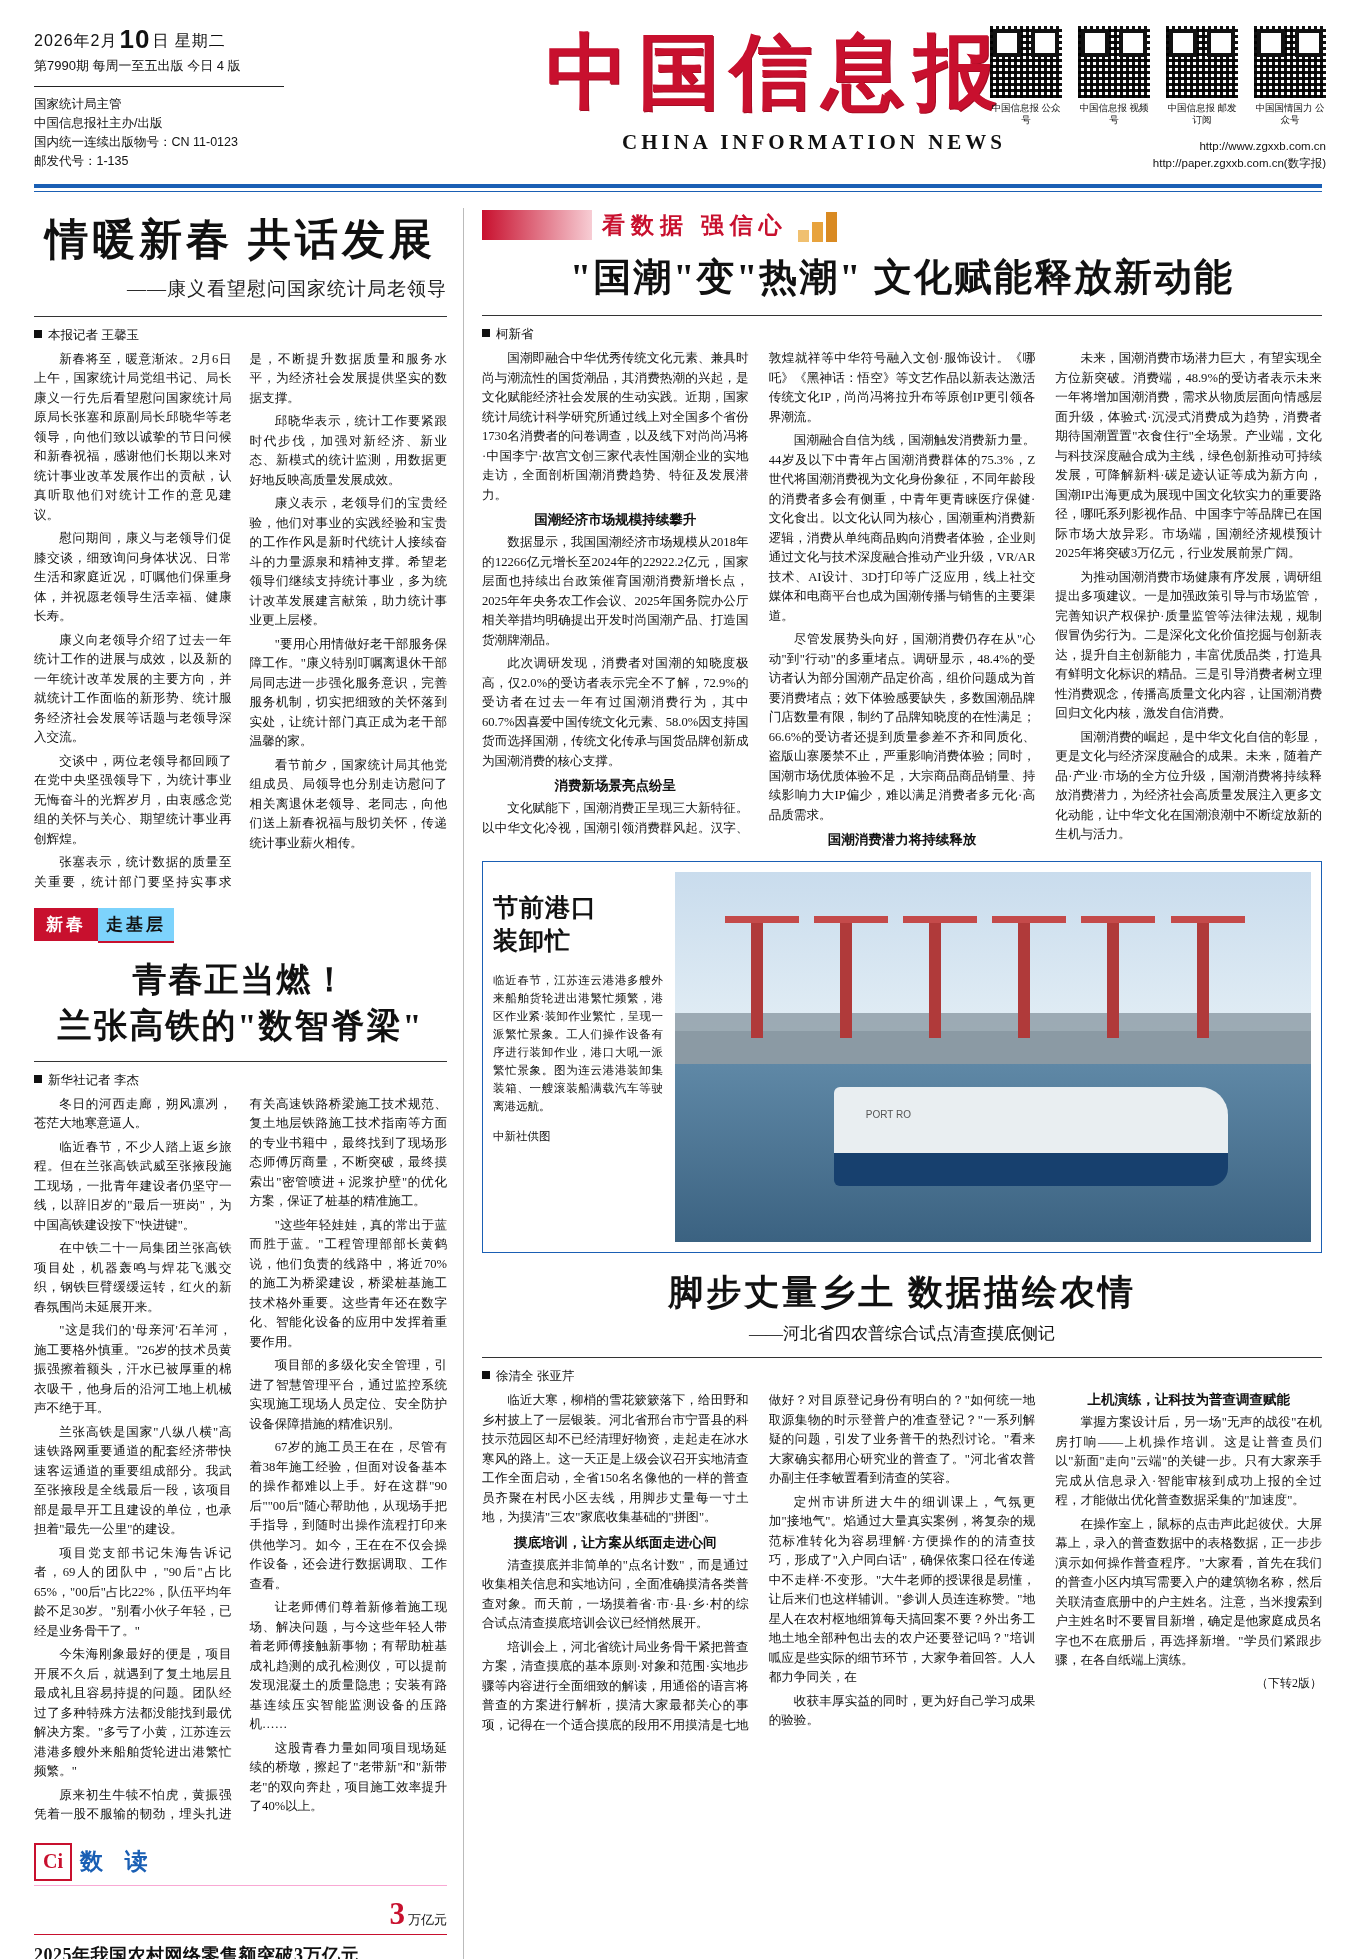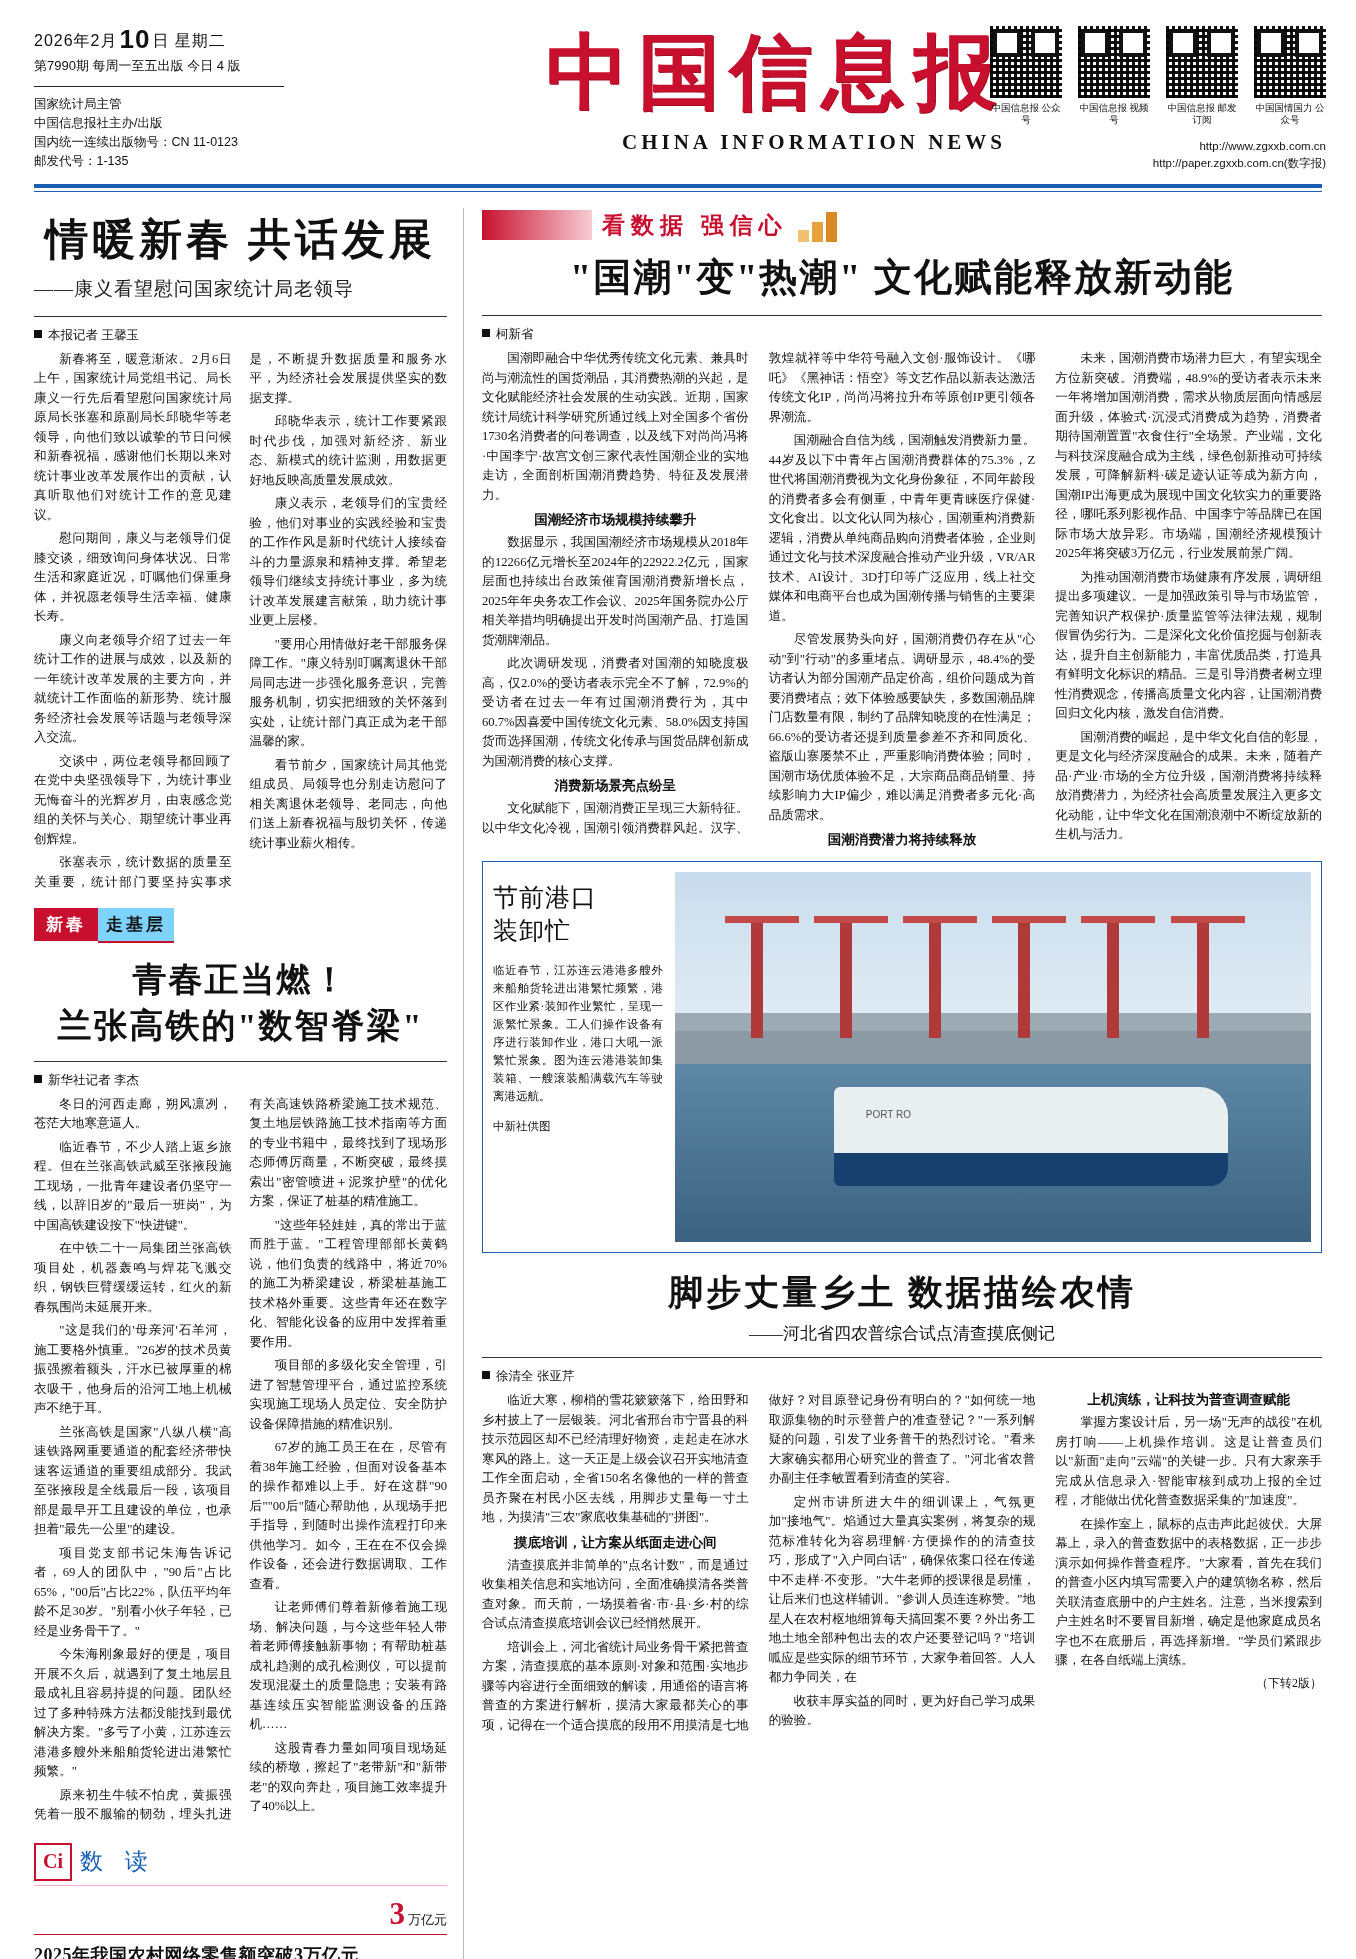--- a/index.html
+++ b/index.html
@@ -45,59 +45,59 @@
 
   .rule-thick{border-top:4px solid #1a5fb4;margin:6px 34px 0 34px;}
   .rule-thin{border-top:1px solid #1a5fb4;margin:3px 34px 0 34px;}
 
   
   .body-wrap{display:flex;padding:16px 34px 0 34px;box-sizing:border-box;gap:0;}
   .col-left{width:430px;flex:0 0 430px;padding-right:16px;box-sizing:border-box;border-right:1px solid #bbb;}
   .col-right{flex:1;padding-left:18px;box-sizing:border-box;}
 
   .headline1{font-size:43px;font-weight:bold;letter-spacing:4px;text-align:center;line-height:1.2;margin:6px 0 10px;}
-  .subhead1{font-size:19px;text-align:left;color:#222;letter-spacing:1px;margin-bottom:14px;}
+  .subhead1{font-size:19px;text-align:right;color:#222;letter-spacing:1px;margin-bottom:14px;}
   .byline{font-family:"Liberation Sans","DejaVu Sans",sans-serif;font-size:12.5px;margin:8px 0 6px 0;}
   .byline .sq{display:inline-block;width:8px;height:8px;background:#111;margin-right:6px;vertical-align:1px;}
 
   .twocol{column-count:2;column-gap:18px;column-rule:0;}
   .txt{font-size:12.6px;line-height:19.5px;text-align:justify;text-indent:2em;margin:0 0 4px 0;color:#111;}
 
   .hr-dark{border-top:1px solid #333;margin:12px 0 10px;}
 
   .badge-row{margin:16px 0 6px 0;}
   .badge{display:inline-block;background:#c8102e;color:#fff;font-weight:bold;font-size:17px;padding:5px 12px;letter-spacing:3px;}
   .badge2{display:inline-block;background:#7dd3fc;color:#111;font-weight:bold;font-size:17px;padding:5px 8px;letter-spacing:3px;border-bottom:2px solid #c8102e;}
 
   .headline2{font-size:34px;font-weight:bold;text-align:center;line-height:1.35;letter-spacing:2px;margin:14px 0 6px;}
 
   
   .shudu-head{display:flex;align-items:center;gap:8px;border-bottom:1px solid #f9a8d4;padding-bottom:4px;margin:18px 0 4px;}
   .shudu-logo{width:34px;height:34px;border:2px solid #c8102e;color:#c8102e;font-weight:bold;font-size:20px;
     display:flex;align-items:center;justify-content:center;font-family:"Liberation Serif",serif;}
-  .shudu-title{font-size:23px;font-weight:normal;letter-spacing:8px;color:#1a5fb4;}
+  .shudu-title{font-size:23px;font-weight:bold;letter-spacing:8px;color:#1a5fb4;}
   .num-line{text-align:right;border-bottom:1px solid #c8102e;padding-bottom:2px;margin-top:10px;}
   .num-line .n{color:#c8102e;font-size:31px;font-weight:bold;}
   .num-line .u{font-size:13px;color:#111;margin-left:3px;}
   .sd-title{font-size:18px;font-weight:bold;margin:8px 0 6px;letter-spacing:0.5px;}
 
   
   .kanshuju{display:flex;align-items:center;gap:10px;margin-bottom:10px;}
   .ks-grad{flex:0 0 110px;height:30px;background:linear-gradient(90deg,#c8102e,#f7cdd4);}
   .ks-text{font-size:23px;font-weight:bold;letter-spacing:6px;color:#c8102e;}
   .ks-bars{display:flex;align-items:flex-end;gap:3px;height:34px;}
   .ks-bars i{display:block;width:11px;background:#e8a33d;}
   .headline-r{font-size:38px;font-weight:bold;text-align:center;letter-spacing:2px;margin:4px 0 12px;}
   .threecol{column-count:3;column-gap:20px;}
   .sec-mini{font-size:13.5px;font-weight:bold;text-align:center;margin:6px 0 4px;}
 
   
   .photo-box{border:1px solid #1a5fb4;margin:12px 0 6px 0;padding:10px;display:flex;gap:12px;box-sizing:border-box;}
   .photo-cap{width:170px;flex:0 0 170px;}
-  .photo-cap h3{font-size:25px;font-weight:normal;line-height:1.3;margin:10px 0 14px;letter-spacing:1px;}
+  .photo-cap h3{font-size:25px;font-weight:bold;line-height:1.3;margin:20px 0 14px;letter-spacing:1px;}
   .photo-cap p{font-size:11.5px;line-height:18px;text-align:justify;margin:0;}
   .photo-credit{font-size:11.5px;margin-top:14px;}
   .photo-img{flex:1;height:370px;position:relative;overflow:hidden;border:0;
      background:linear-gradient(#bfd9ea 0%,#cfe2ef 30%,#8fb3c9 45%,#5d86a4 46%,#47708f 100%);}
   .sky{position:absolute;left:0;top:0;right:0;height:45%;background:linear-gradient(#c9dced,#e3eef5);}
   .hills{position:absolute;left:0;top:38%;right:0;height:8%;background:#7f8f98;opacity:.7;}
   .water{position:absolute;left:0;top:52%;right:0;bottom:0;background:linear-gradient(#5f88a6,#3b6281);}
   .dock{position:absolute;left:0;top:43%;right:0;height:11%;background:#8b9aa4;}
   .crane{position:absolute;top:12%;width:12px;height:33%;background:#b03a3a;}
   .crane:after{content:"";position:absolute;top:0;left:-26px;width:74px;height:7px;background:#c44a4a;}

